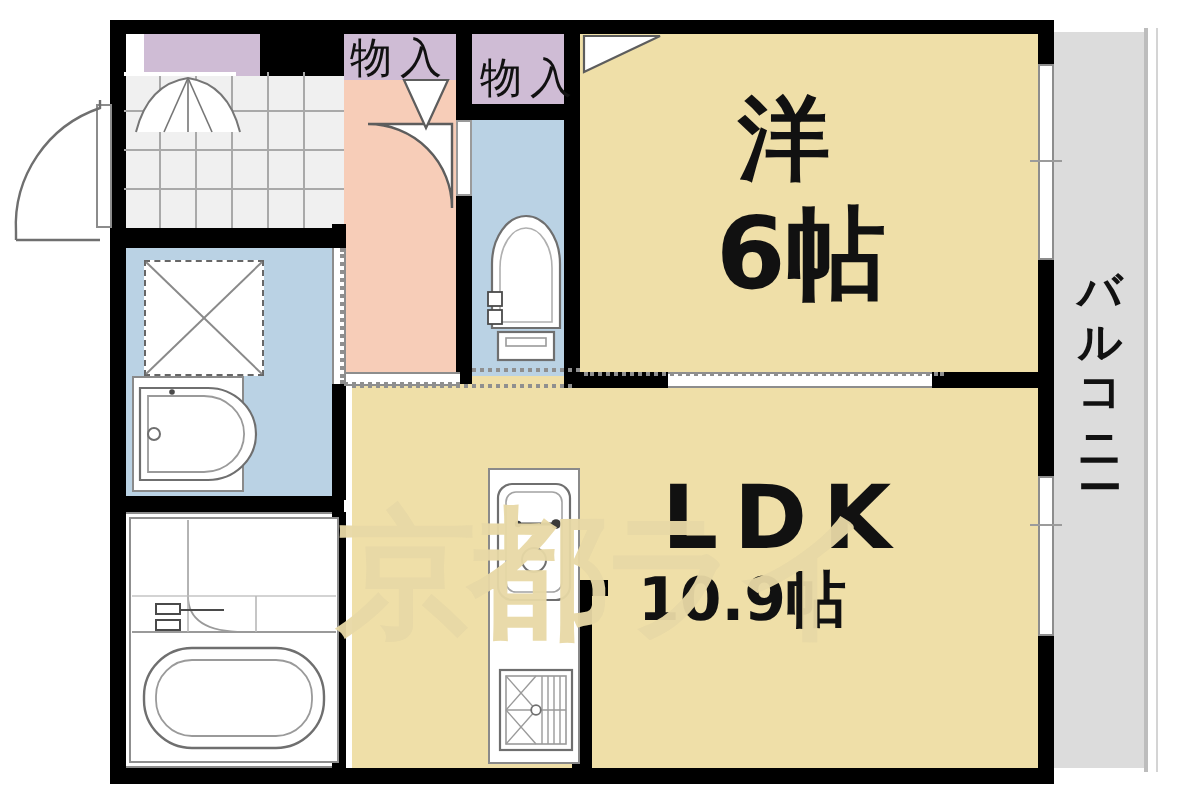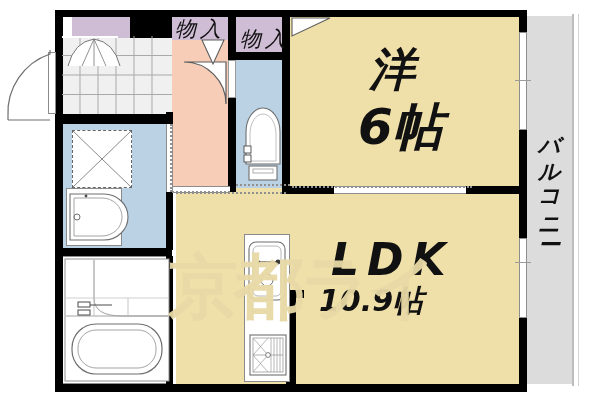--- a/index.html
+++ b/index.html
@@ -28,21 +28,21 @@
 
   
   .opening{position:absolute;background:#FFFFFF;border:1px solid #9a9a9a;box-sizing:border-box;}
   .sash{position:absolute;background:#FFFFFF;box-sizing:border-box;
         border-top:1px solid #8d8d8d;border-bottom:1px solid #8d8d8d;}
   .dotline{position:absolute;border-top:2px dotted #8f8f8f;}
   .dotline-v{position:absolute;border-left:2px dotted #8f8f8f;}
 
   
   .lbl{position:absolute;color:#111;line-height:1;white-space:nowrap;
-       font-family:"DejaVu Sans","Liberation Sans",sans-serif;font-style:italic;}
+       font-family:"DejaVu Sans","Liberation Sans",sans-serif;}
   .lbl-room{font-weight:700;}
   .vert{writing-mode:vertical-rl;text-orientation:upright;letter-spacing:3px;}
 
   
   #watermark{
     position:absolute;left:168px;top:252px;
     font-size:70px;font-weight:700;color:#E8D9A6;
     font-family:"DejaVu Sans","Liberation Sans",sans-serif;
     letter-spacing:-4px;line-height:1;white-space:nowrap;
     pointer-events:none;z-index:4;opacity:.95;

